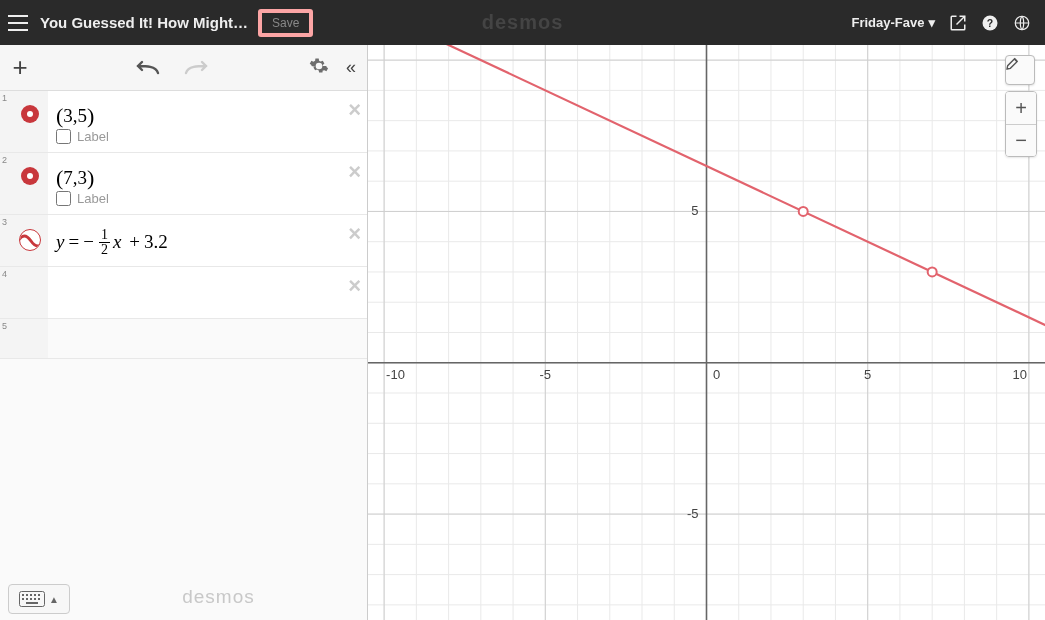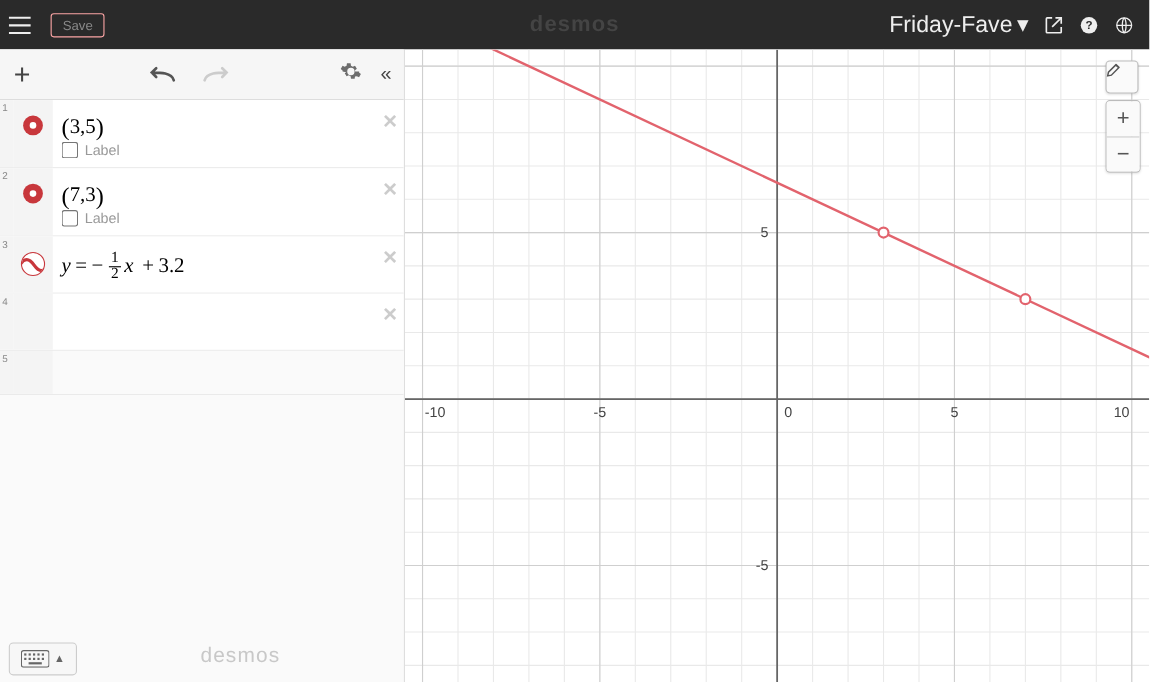--- a/index.html
+++ b/index.html
@@ -19,35 +19,35 @@
     align-items: center;
     color: #eee;
     font-size: 14px;
     position: relative;
   }
   .hamburger { width: 36px; text-align: center; cursor: pointer; }
   .hamburger svg { display:block; margin:auto; }
   .title { font-weight: bold; font-size: 15px; margin-left: 4px; max-width: 215px; white-space: nowrap; overflow: hidden; text-overflow: ellipsis; }
   .save-btn {
     margin-left: 10px;
-    border: 1px solid #fca5a5;
+    border: 4px solid #fca5a5;
     border-radius: 3px;
     padding: 3px 10px;
     color: #888;
     font-size: 12px;
     cursor: pointer;
   }
   .brand {
     position: absolute;
     left: 50%; transform: translateX(-50%);
     font-size: 20px; font-weight: 600; color: #444; letter-spacing: 1px;
     pointer-events: none;
   }
   .right-tools { margin-left: auto; display: flex; align-items: center; gap: 14px; padding-right: 14px; }
-  .user-menu { font-weight: normal; font-size: 21px; cursor: pointer; display:flex; align-items:center; gap:4px;}
+  .user-menu { font-weight: bold; font-size: 13px; cursor: pointer; display:flex; align-items:center; gap:4px;}
   .icon-btn { cursor: pointer; display:flex; align-items:center; justify-content:center; }
 
   .main { display: flex; height: calc(620px - 45px); }
 
   
   .expr-panel {
     width: 368px;
     border-right: 1px solid #ccc;
     display: flex; flex-direction: column;
     background: #fff;
@@ -109,20 +109,21 @@
 </style>
 </head>
 <body>
 
 <div class="topbar">
   <div class="hamburger">
     <svg width="20" height="16">
         <path d="M0 1h20M0 8h20M0 15h20" stroke="#eee" stroke-width="2"></path>
       </svg>
   </div>
+  <div class="title">You Guessed It! How Might…</div>
   <div class="save-btn">Save</div>
   <div class="brand">desmos</div>
   <div class="right-tools">
     <div class="user-menu">
       <span>Friday-Fave</span>
       <span>▾</span>
     </div>
     <div class="icon-btn">
       <svg width="18" height="18" viewBox="0 0 24 24" fill="none" stroke="#eee" stroke-width="2">
           <path d="M14 3h7v7"></path>

